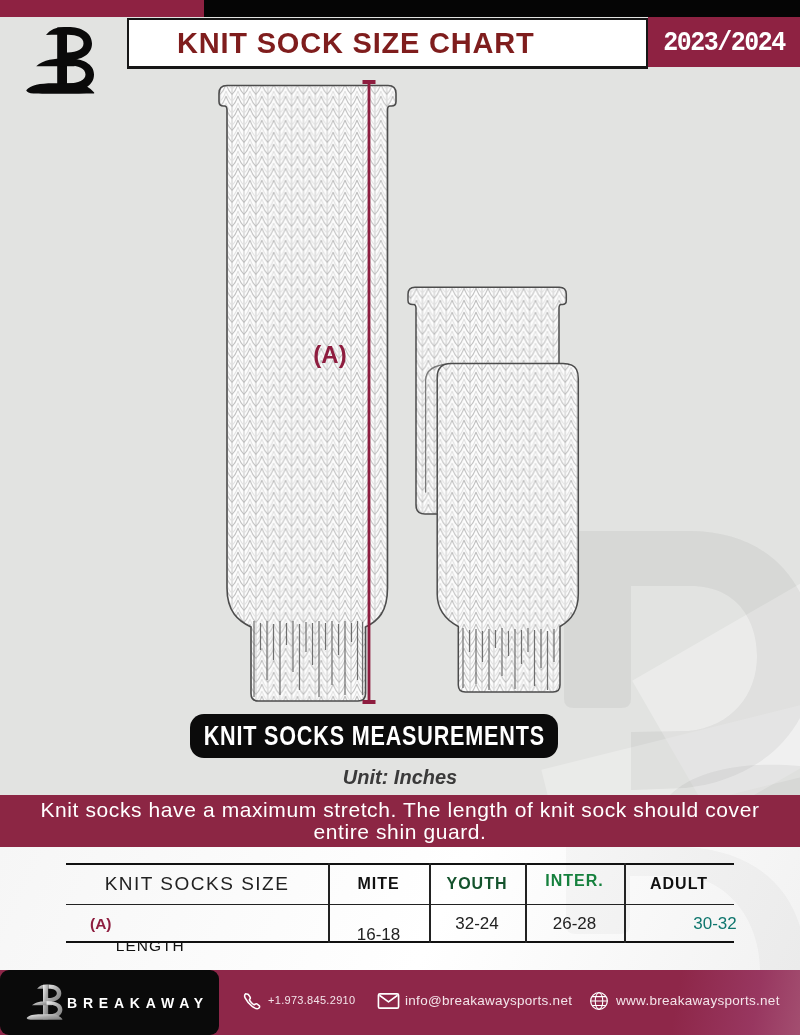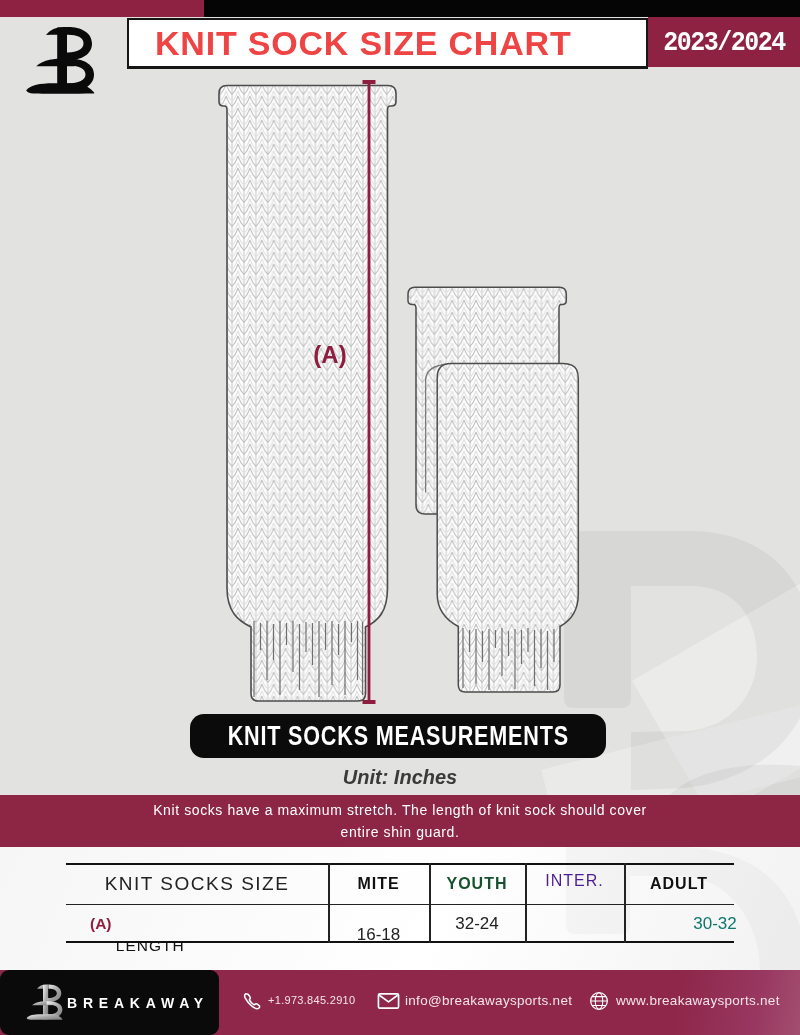--- a/index.html
+++ b/index.html
@@ -40,21 +40,21 @@
       <path d="M23,9 C27,3.8 33,1.2 41,1 L45,1 L45,8.8 C38,8.8 30,8.8 23,9 Z"></path>
       <path d="M34.2,1.5 L44,1.5 L44,67 L34.2,67 Z"></path>
       <path d="M45,1 C58,1 69,6.5 69,17.5 C69,28.5 58,34.3 45,34.3 L41,34.3 L41,26.5 L45,26.5 C54,26.5 60.5,23 60.5,17.5 C60.5,11.5 54,8.8 45,8.8 Z"></path>
       <path d="M13.2,40.3 C20,33.5 33,32.5 40,32.5 L51.5,32.5 L51.5,40.3 Z"></path>
       <path d="M45,32.5 C60,32.5 71,38 71,48.5 C71,59.5 60,65.5 45,65.5 L41,65.5 L41,57.5 L45,57.5 C55.5,57.5 62.5,54 62.5,48.5 C62.5,42.5 55.5,39.5 45,39.5 L41,39.5 L41,32.5 Z"></path>
       <path d="M3.2,64.3 C7.5,59.2 17,57.3 30,57.3 L56,57.3 C61.5,58.6 66.8,61.8 70.9,66.2 C71.6,66.95 71.3,67.5 70.2,67.55 C50,68 20,67.8 10.5,67.55 C6.3,67.4 3.8,66.2 3.2,64.3 Z"></path>
     </g>
   </svg>
 
   <div class="abs" style="left:127px;top:18px;width:517px;height:46px;background:#ffffff;border:2px solid #161616;border-bottom-width:3px;z-index:4;display:flex;align-items:center;">
-    <span style="font-size:34px;font-weight:bold;color:#ef4444;letter-spacing:0.8px;margin-left:26px;">KNIT SOCK SIZE CHART</span>
+    <span style="font-size:29px;font-weight:bold;color:#7f1d1d;letter-spacing:0.8px;margin-left:48px;">KNIT SOCK SIZE CHART</span>
   </div>
 
   <div class="abs" style="left:648px;top:17px;width:152px;height:50px;background:#8e2242;z-index:4;display:flex;align-items:center;justify-content:center;">
     <span style="display:inline-block;font-family:'Liberation Mono',monospace;font-size:25px;font-weight:bold;color:#fff;letter-spacing:-1.5px;transform:scaleY(1.12);">2023/2024</span>
   </div>
 
   <svg class="abs" style="left:0;top:0;z-index:5;" width="800" height="795" viewBox="0 0 800 795">
     <defs>
       <pattern id="knit" width="11.9" height="12" patternUnits="userSpaceOnUse">
         <rect width="11.9" height="12" fill="#fdfdfd"></rect>
@@ -119,57 +119,58 @@
 
     <g fill="#8e1d3f">
       <rect x="362.5" y="80" width="13" height="4"></rect>
       <rect x="367.6" y="84" width="2.8" height="616"></rect>
       <rect x="362.5" y="700" width="13" height="4"></rect>
     </g>
 
     <text x="330" y="363" font-family="Liberation Sans,sans-serif" font-size="24" font-weight="bold" fill="#8e1d3f" text-anchor="middle">(A)</text>
   </svg>
 
-  <div class="abs" style="left:190px;top:714px;width:416px;height:44px;background:#0b0b0b;border-radius:14px;z-index:6;display:flex;align-items:center;justify-content:center;">
+  <div class="abs" style="left:190px;top:714px;width:368px;height:44px;background:#0b0b0b;border-radius:14px;z-index:6;display:flex;align-items:center;justify-content:center;">
     <span style="display:inline-block;font-size:27px;font-weight:bold;color:#fff;letter-spacing:1px;transform:scale(0.8,1.05);white-space:nowrap;">KNIT SOCKS MEASUREMENTS</span>
   </div>
 
   <div class="abs" style="left:0;top:766px;width:800px;text-align:center;z-index:6;">
     <span style="font-size:20px;font-style:italic;color:#3a3a3a;font-weight:bold;">Unit: Inches</span>
   </div>
 
   <div class="abs" style="left:0;top:795px;width:800px;height:52px;background:#8c2644;z-index:6;display:flex;align-items:center;justify-content:center;">
-    <div style="font-size:14px;color:#ffffff;text-align:center;line-height:22px;letter-spacing:0.6px;">Knit socks have a maximum stretch. The length of knit sock should cover<br>entire shin guard.</div>
+    <div style="font-size:21px;color:#ffffff;text-align:center;line-height:22px;letter-spacing:0.6px;">Knit socks have a maximum stretch. The length of knit sock should cover<br>entire shin guard.</div>
   </div>
 
   <div class="abs" style="left:0;top:847px;width:800px;height:123px;z-index:6;">
 
     <div class="abs" style="left:66px;top:16px;width:668px;height:2px;background:#111;"></div>
 
     <div class="abs" style="left:66px;top:56.5px;width:668px;height:1.6px;background:#222;"></div>
 
     <div class="abs" style="left:66px;top:94px;width:668px;height:2px;background:#111;"></div>
 
     <div class="abs" style="left:328px;top:16px;width:1.6px;height:80px;background:#222;"></div>
     <div class="abs" style="left:429px;top:16px;width:1.6px;height:80px;background:#222;"></div>
     <div class="abs" style="left:525px;top:16px;width:1.6px;height:80px;background:#222;"></div>
     <div class="abs" style="left:624px;top:16px;width:1.6px;height:80px;background:#222;"></div>
 
     <div class="abs" style="left:66px;top:18px;width:262px;height:38px;display:flex;align-items:center;justify-content:center;font-size:19px;letter-spacing:1.5px;color:#222;">KNIT SOCKS SIZE</div>
     <div class="abs" style="left:328px;top:18px;width:101px;height:38px;display:flex;align-items:center;justify-content:center;font-size:16px;font-weight:bold;letter-spacing:1px;color:#111;">MITE</div>
     <div class="abs" style="left:429px;top:18px;width:96px;height:38px;display:flex;align-items:center;justify-content:center;font-size:16px;font-weight:bold;letter-spacing:1px;color:#14532d;">YOUTH</div>
-    <div class="abs" style="left:525px;top:18px;width:99px;height:32px;display:flex;align-items:center;justify-content:center;font-size:16px;font-weight:normal;letter-spacing:1px;color:#4c1d95;">INTER.</div>
+    <div class="abs" style="left:525px;top:18px;width:99px;height:32px;display:flex;align-items:center;justify-content:center;font-size:16px;font-weight:bold;letter-spacing:1px;color:#15803d;">INTER.</div>
     <div class="abs" style="left:624px;top:18px;width:110px;height:38px;display:flex;align-items:center;justify-content:center;font-size:16px;font-weight:bold;letter-spacing:1px;color:#111;">ADULT</div>
 
     <div class="abs" style="left:90px;top:58px;width:238px;height:38px;display:flex;align-items:center;font-size:15.5px;color:#111;">
         <span style="color:#8e1d3f;font-weight:bold;">(A)&nbsp;</span>
         <span style="letter-spacing:1px;margin-top:44px;">LENGTH</span>
       </div>
     <div class="abs" style="left:328px;top:69px;width:101px;height:38px;display:flex;align-items:center;justify-content:center;font-size:17px;color:#222;">16-18</div>
     <div class="abs" style="left:429px;top:58px;width:96px;height:38px;display:flex;align-items:center;justify-content:center;font-size:17px;color:#222;">32-24</div>
+    <div class="abs" style="left:525px;top:58px;width:99px;height:38px;display:flex;align-items:center;justify-content:center;font-size:17px;color:#222;">26-28</div>
     <div class="abs" style="left:624px;top:58px;width:110px;height:38px;display:flex;align-items:center;justify-content:center;font-size:17px;color:#0f766e;padding-left:36px;">30-32</div>
   </div>
 
   <div class="abs" style="left:0;top:970px;width:800px;height:65px;z-index:7;">
 
     <div class="abs" style="left:0;top:0;width:800px;height:65px;background:linear-gradient(100deg,#8e2749 0%,#8e2749 84%,#983760 94%,#a34e70 100%);"></div>
 
     <div class="abs" style="left:0;top:0;width:219px;height:65px;background:#0a0a0a;display:flex;align-items:center;border-radius:9px;">
 
       <svg style="margin-left:25px;" width="40" height="37" viewBox="0 0 76 70">

